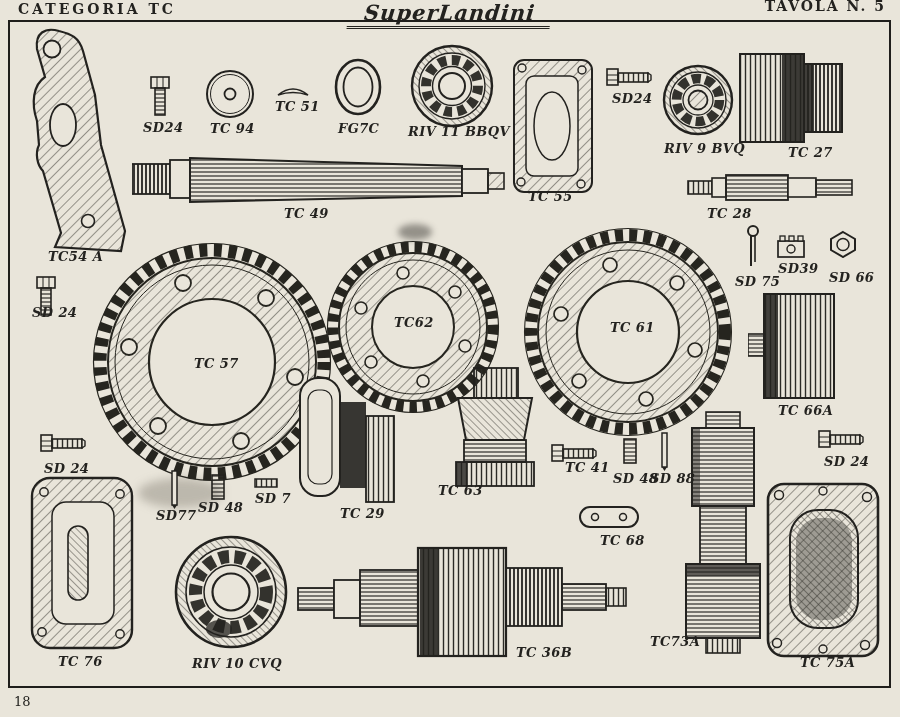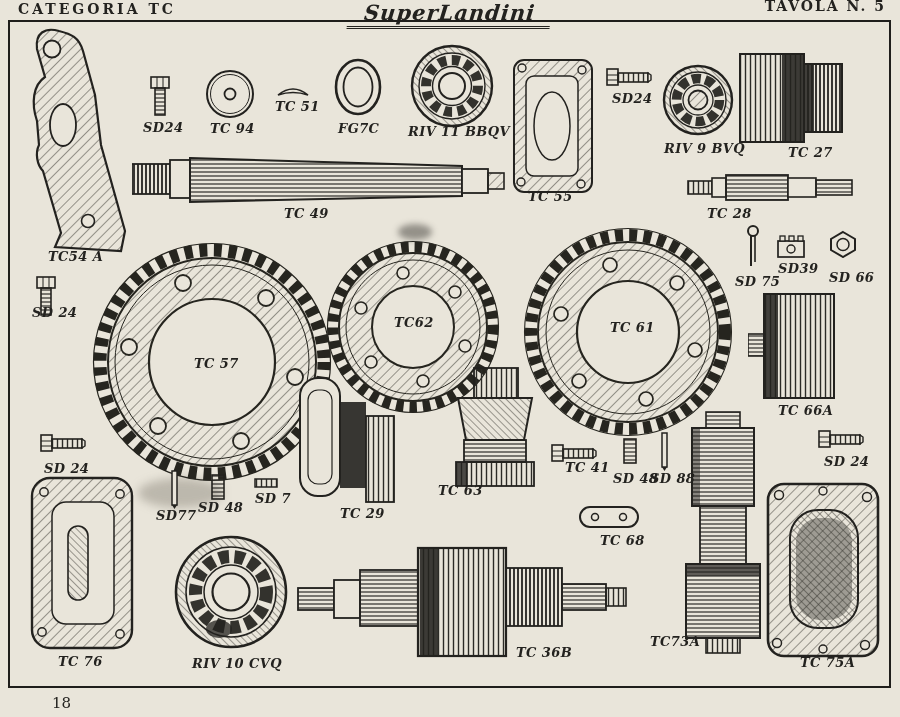--- a/index.html
+++ b/index.html
@@ -16,21 +16,21 @@
     display:inline-block; font-size:21px; font-style:italic; font-weight:bold;
     letter-spacing:1px; transform:skewX(-6deg);
     border-bottom:3px double #23221f; padding:0 16px 1px;
   }
   .frame { position:absolute; left:8px; top:20px; width:883px; height:668px; border:2px solid #1f1e1b; }
   .part { position:absolute; z-index:2; }
   .lbl {
     position:absolute; z-index:5; white-space:nowrap;
     font-style:italic; font-size:13px; font-weight:600; letter-spacing:.4px;
   }
-  .pageno { position:absolute; left:14px; top:694px; font-size:15px;margin-left:38px; }
+  .pageno { position:absolute; left:14px; top:694px; font-size:13px; }
   .smudge { position:absolute; z-index:1; border-radius:50%; }
   .smudge.s1 { left:138px; top:478px; width:85px; height:30px; background:rgba(105,100,88,.35); filter:blur(5px); }
   .smudge.s2 { left:398px; top:224px; width:34px; height:16px; background:rgba(45,42,38,.45); filter:blur(3px); }
 </style>
 </head>
 <body>
 
 <div class="page">
 
   <svg width="0" height="0" style="position:absolute" aria-hidden="true">

